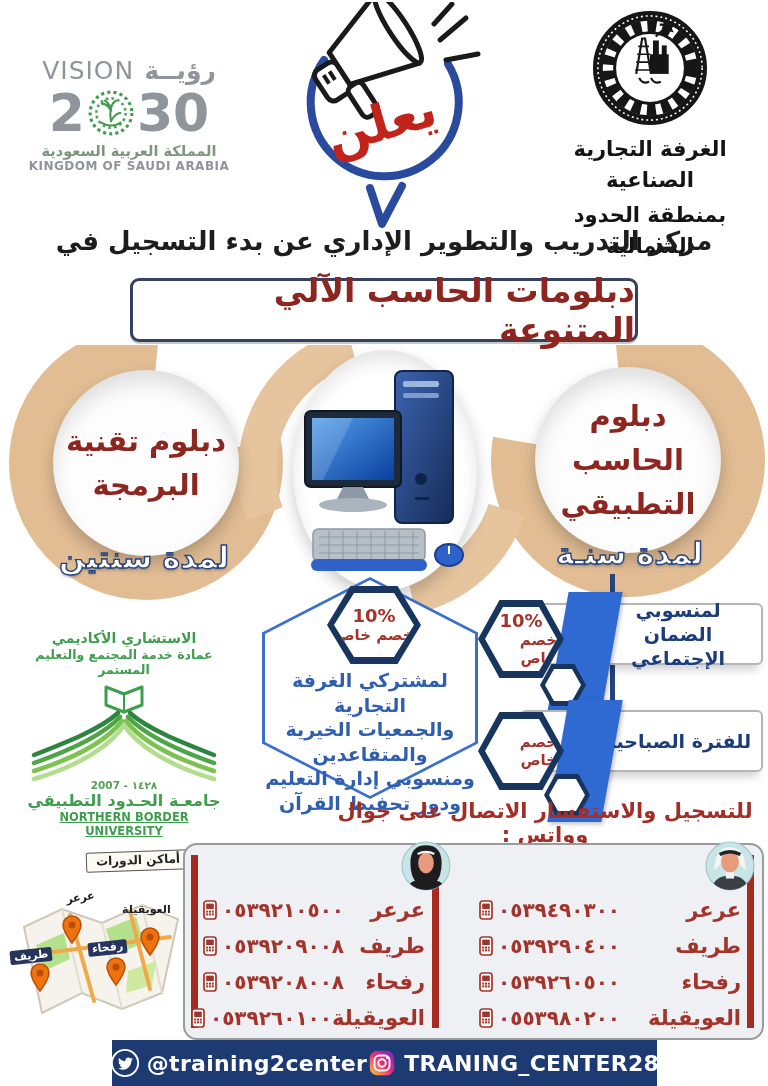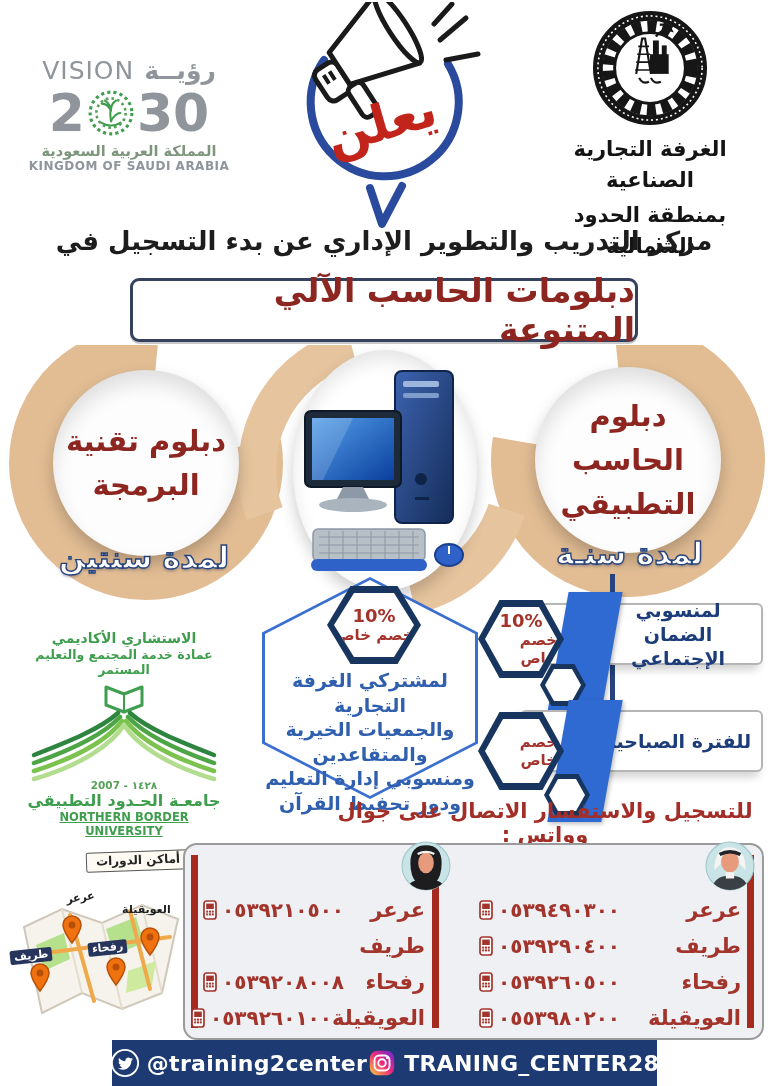--- a/index.html
+++ b/index.html
@@ -493,20 +493,35 @@
                 <rect x="3.2" y="13.4" width="2" height="2"></rect>
                 <rect x="6" y="13.4" width="2" height="2"></rect>
                 <rect x="8.8" y="13.4" width="2" height="2"></rect>
               </g>
             </svg>
           <span dir="ltr">٠٥٣٩٢١٠٥٠٠</span>
           </span>
       </div>
       <div class="crow">
         <span class="city">طريف</span>
+        <span class="pnum">
+            <svg width="14" height="20" viewBox="0 0 14 20">
+              <rect x="1" y="1" width="12" height="18" rx="2.5" fill="#fff" stroke="#a3342c" stroke-width="1.7"></rect>
+              <rect x="3.2" y="3.6" width="7.6" height="5.4" fill="#a3342c"></rect>
+              <g fill="#a3342c">
+                <rect x="3.2" y="10.6" width="2" height="2"></rect>
+                <rect x="6" y="10.6" width="2" height="2"></rect>
+                <rect x="8.8" y="10.6" width="2" height="2"></rect>
+                <rect x="3.2" y="13.4" width="2" height="2"></rect>
+                <rect x="6" y="13.4" width="2" height="2"></rect>
+                <rect x="8.8" y="13.4" width="2" height="2"></rect>
+              </g>
+            </svg>
+          <span dir="ltr">٠٥٣٩٢٠٩٠٠٨</span>
+          </span>
       </div>
       <div class="crow">
         <span class="city">رفحاء</span>
         <span class="pnum">
             <svg width="14" height="20" viewBox="0 0 14 20">
               <rect x="1" y="1" width="12" height="18" rx="2.5" fill="#fff" stroke="#a3342c" stroke-width="1.7"></rect>
               <rect x="3.2" y="3.6" width="7.6" height="5.4" fill="#a3342c"></rect>
               <g fill="#a3342c">
                 <rect x="3.2" y="10.6" width="2" height="2"></rect>
                 <rect x="6" y="10.6" width="2" height="2"></rect>

